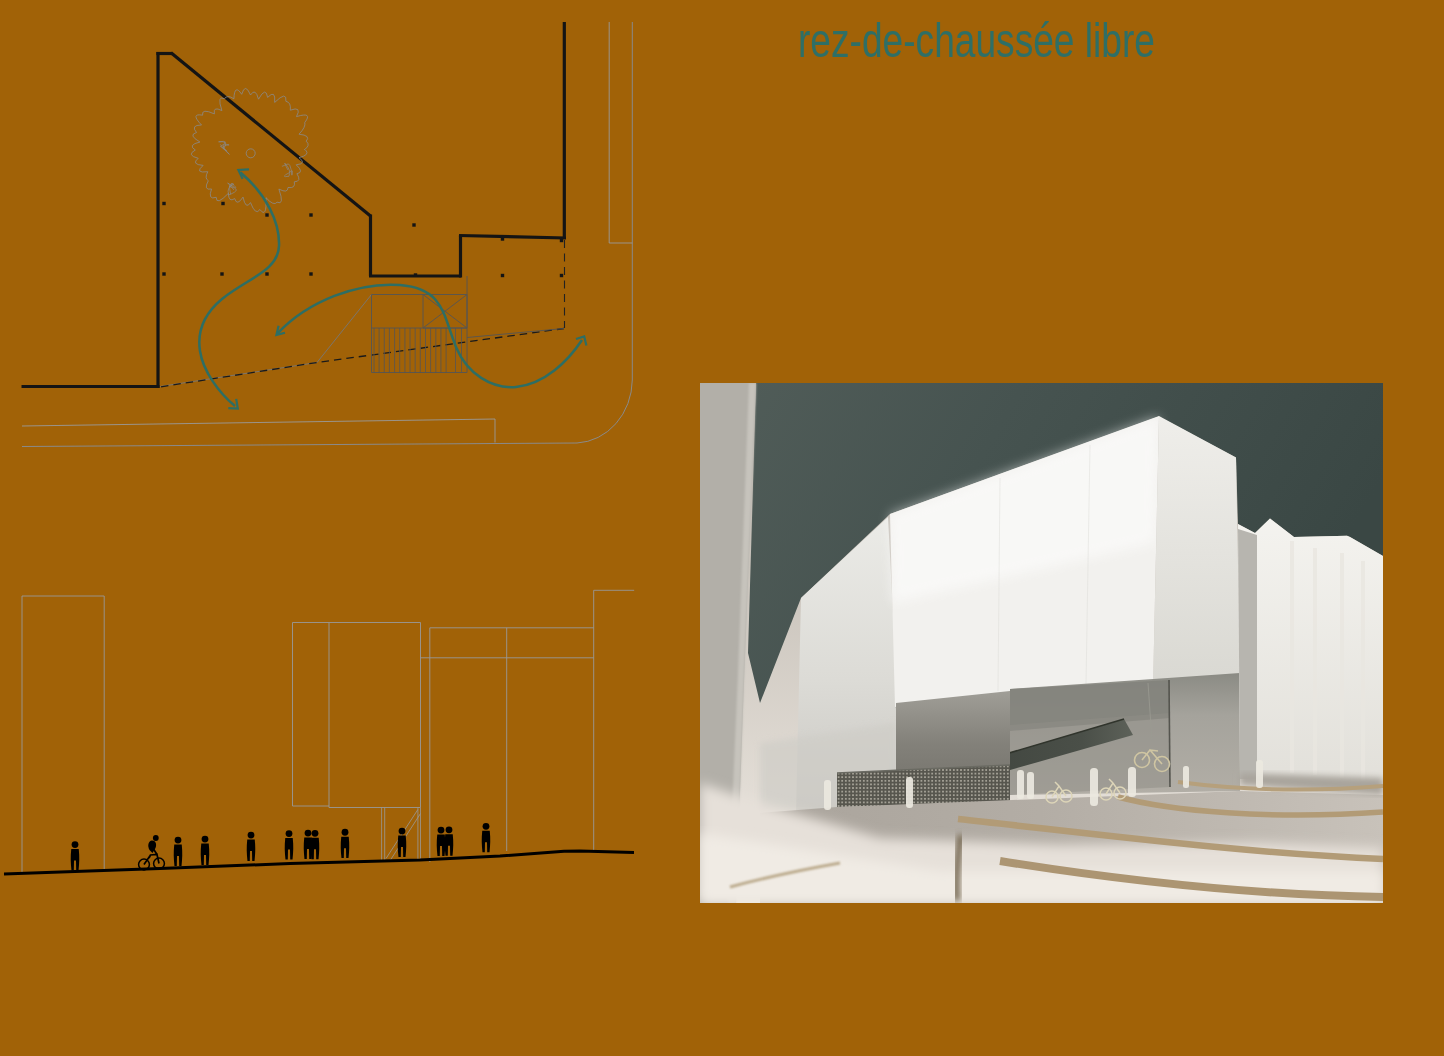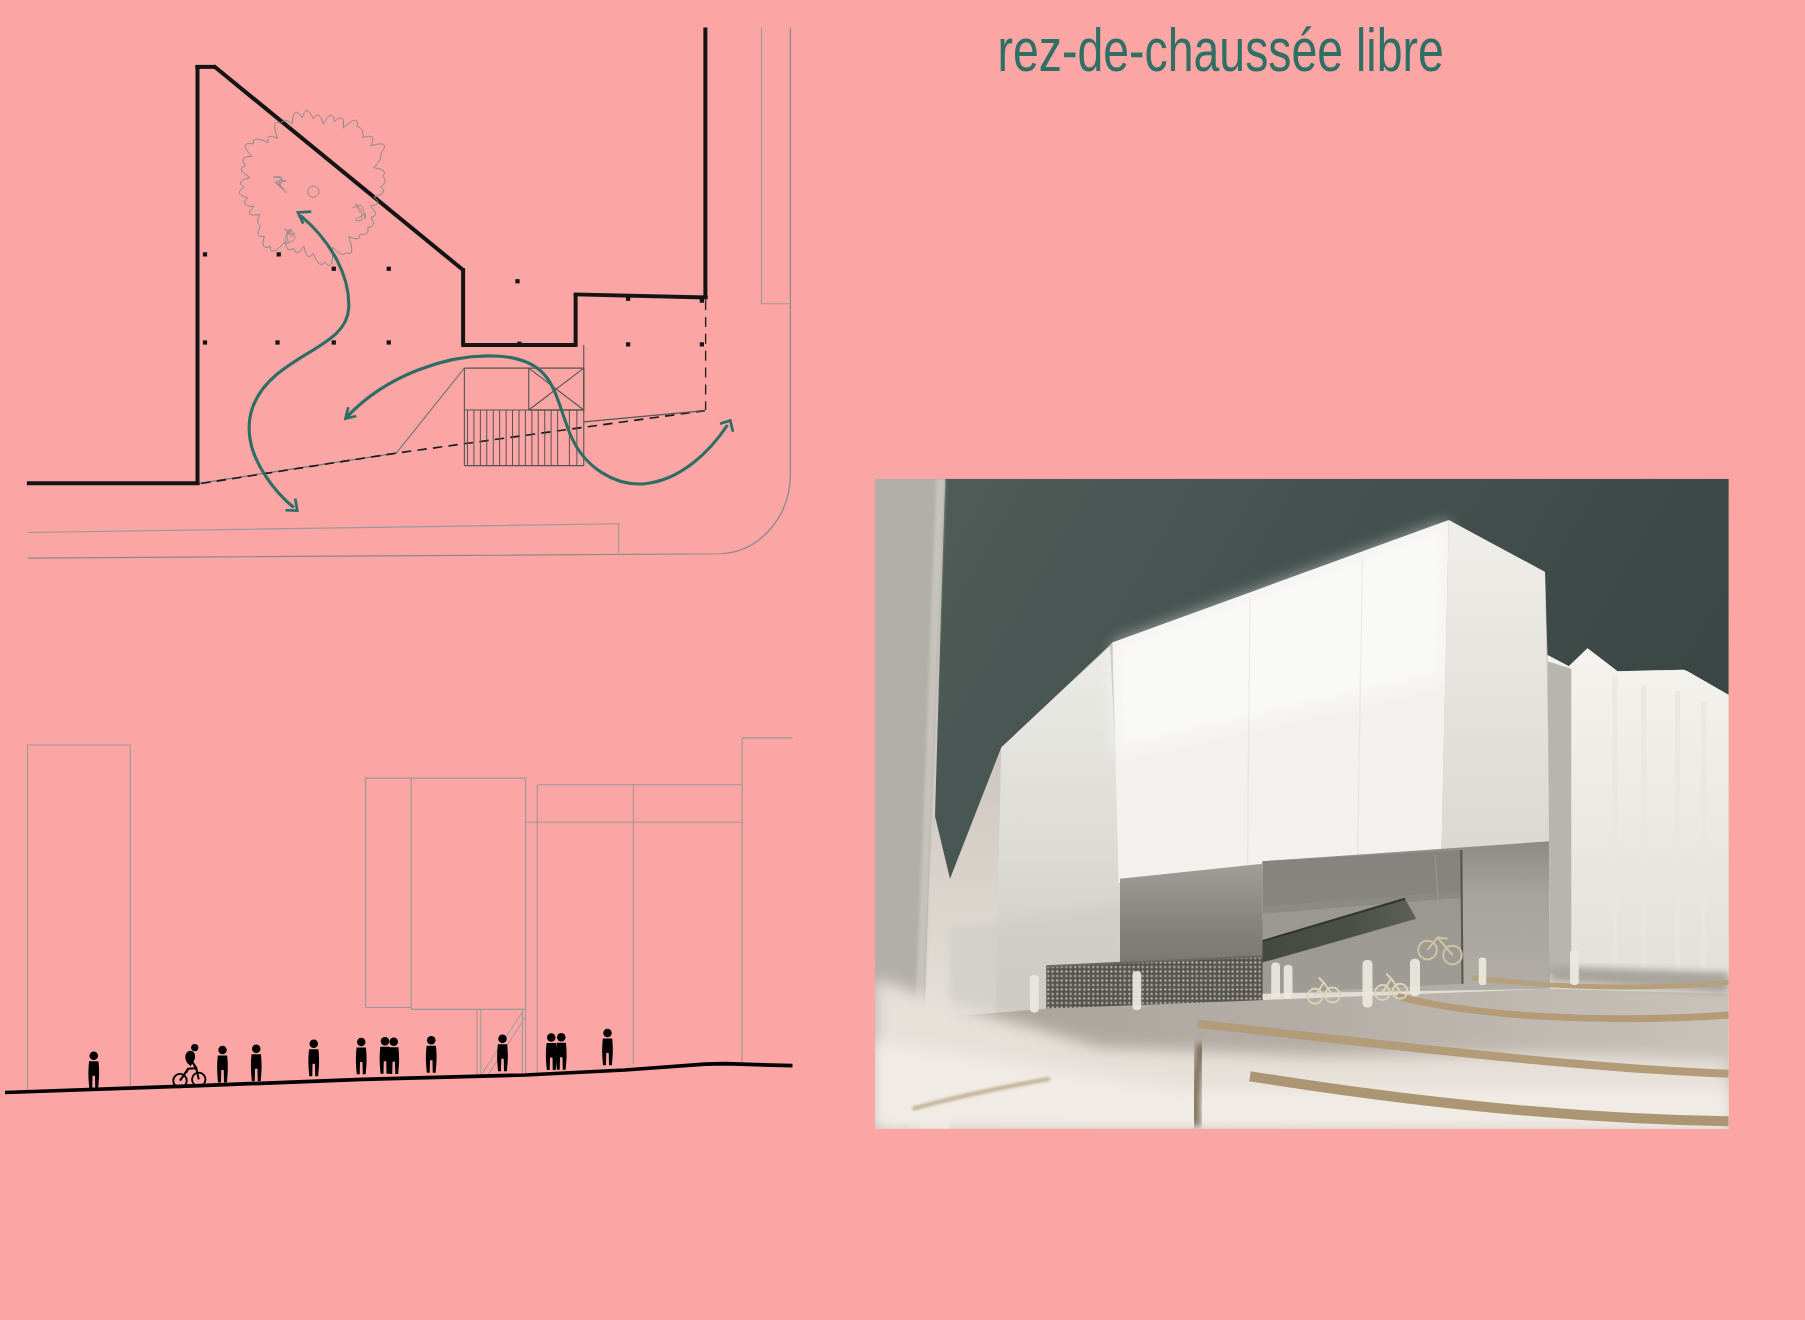--- a/index.html
+++ b/index.html
@@ -1,16 +1,16 @@
 <!DOCTYPE html>
 <html><head>
 <meta charset="utf-8">
 <style>
   html,body{margin:0;padding:0;background:#ffffff;width:1444px;height:1056px;overflow:hidden;}
-  #page{position:relative;width:1444px;height:1056px;background:#fca5a5;font-family:"Liberation Sans", sans-serif;}
+  #page{position:relative;width:1444px;height:1056px;background:#a16207;font-family:"Liberation Sans", sans-serif;}
   svg{position:absolute;left:0;top:0;}
 </style>
 </head>
 <body>
 <div id="page">
 
 <svg width="1444" height="1056" viewBox="0 0 1444 1056">
 
 <text x="798" y="57" font-family="Liberation Sans, sans-serif" font-size="48.5" fill="#2e6f66" textLength="357" lengthAdjust="spacingAndGlyphs">rez-de-chaussée libre</text>
 <defs>

